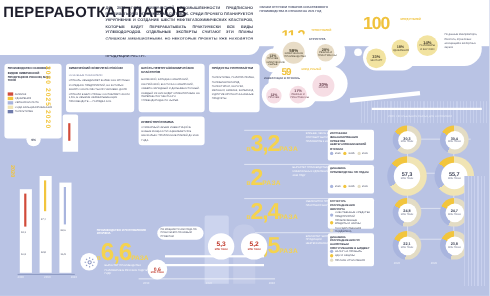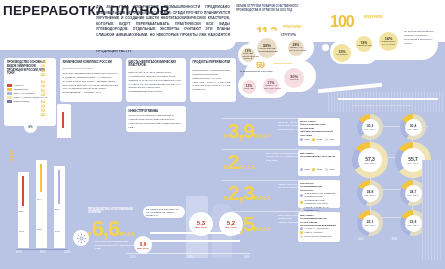--- a/index.html
+++ b/index.html
@@ -199,33 +199,33 @@
   <div class="abs" style="left:57px;top:104px;width:14px;height:34px;background:#fff;border-radius:2px 2px 0 0;"></div>
   <div class="abs" style="left:62px;top:112px;width:2px;height:16px;background:#d14b3a;"></div>
   <div class="abs circ" style="left:24px;top:120px;width:13px;height:13px;background:#fff;color:#4a5066;">
     <span style="font-size:3px;font-weight:bold;">9%</span>
   </div>
 
   <div class="abs" style="left:222px;top:118px;width:100px;">
 
     <div class="abs" style="left:0;top:0;width:96px;height:1px;background:#fff;opacity:.5;"></div>
     <div class="abs" style="left:2px;top:4px;">
-      <span class="mpre">В</span><span class="mnum">3,9</span><span class="mraz">РАЗА</span>
+      <span class="mpre">В</span><span class="mnum">3,2</span><span class="mraz">РАЗА</span>
     </div>
     <div class="abs" style="left:56px;top:3px;width:36px;font-size:2.3px;line-height:1.45;color:#fff;text-transform:uppercase;">БОЛЬШЕ, ЧЕМ В 2020 ГОДУ, СОСТАВИТ ВЫПУСК ПОЛИМЕРОВ К 2030 ГОДУ</div>
 
     <div class="abs" style="left:0;top:31px;width:96px;height:1px;background:#fff;opacity:.5;"></div>
     <div class="abs" style="left:2px;top:35px;">
       <span class="mpre">В</span><span class="mnum">2</span><span class="mraz">РАЗА</span>
     </div>
     <div class="abs" style="left:44px;top:34px;width:36px;font-size:2.3px;line-height:1.45;color:#fff;text-transform:uppercase;">ВЫРАСТЕТ ПРОИЗВОДСТВО МИНЕРАЛЬНЫХ УДОБРЕНИЙ К 2030 ГОДУ</div>
 
     <div class="abs" style="left:0;top:62px;width:96px;height:1px;background:#fff;opacity:.5;"></div>
     <div class="abs" style="left:2px;top:66px;">
-      <span class="mpre">В</span><span class="mnum">2,3</span><span class="mraz">РАЗА</span>
+      <span class="mpre">В</span><span class="mnum">2,4</span><span class="mraz">РАЗА</span>
     </div>
     <div class="abs" style="left:56px;top:65px;width:36px;font-size:2.3px;line-height:1.45;color:#fff;text-transform:uppercase;">УВЕЛИЧИТСЯ ПОТРЕБЛЕНИЕ ПЛАСТМАСС ВНУТРИ СТРАНЫ</div>
 
     <div class="abs" style="left:0;top:93px;width:96px;height:1px;background:#fff;opacity:.5;"></div>
     <div class="abs" style="left:2px;top:97px;">
       <span class="mpre">В</span><span class="mnum">2,5</span><span class="mraz">РАЗА</span>
     </div>
     <div class="abs" style="left:56px;top:96px;width:36px;font-size:2.3px;line-height:1.45;color:#fff;text-transform:uppercase;">ВОЗРАСТЕТ ЭКСПОРТ ПРОДУКЦИИ НЕФТЕГАЗОХИМИИ</div>
   </div>
 

